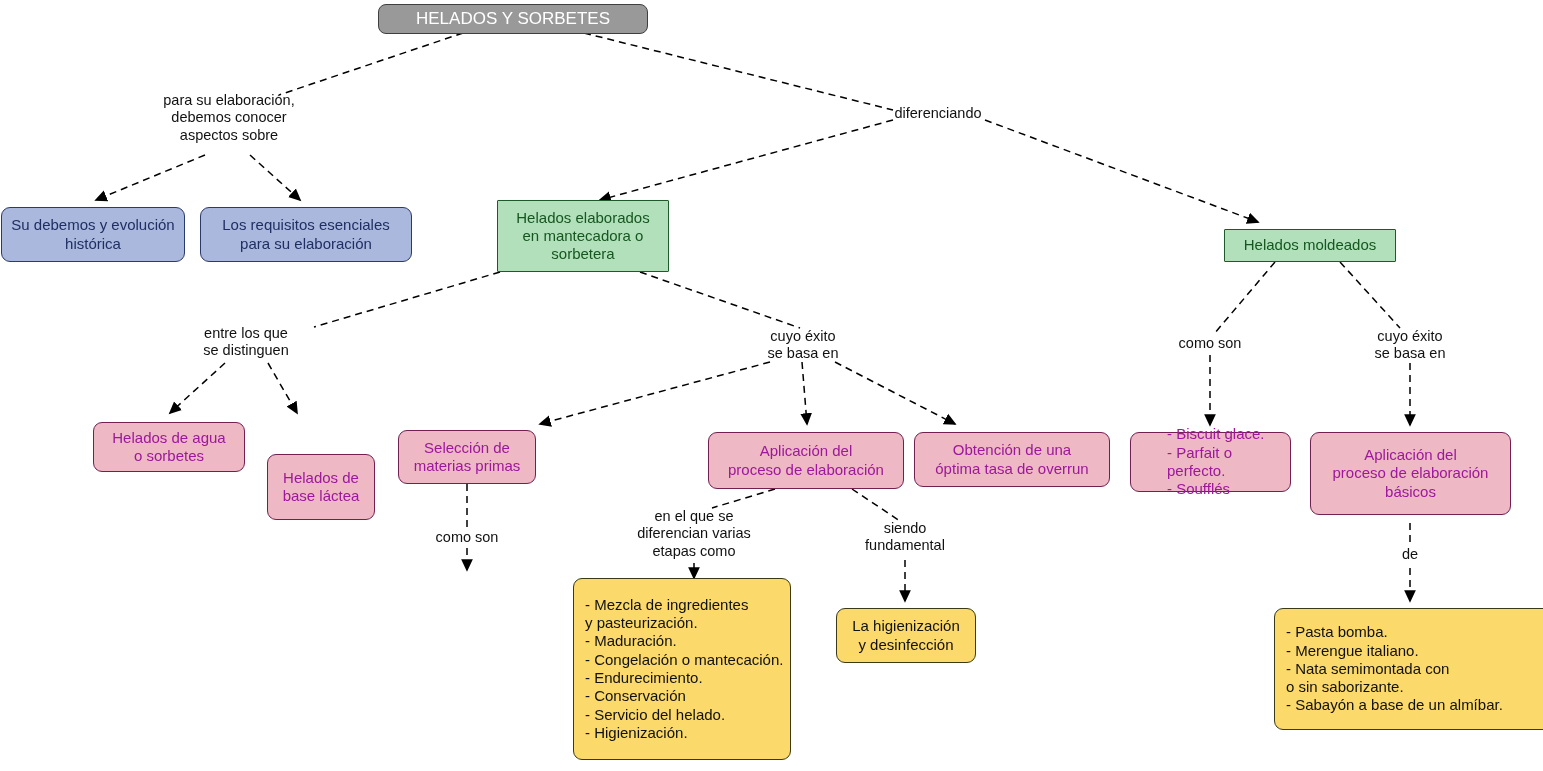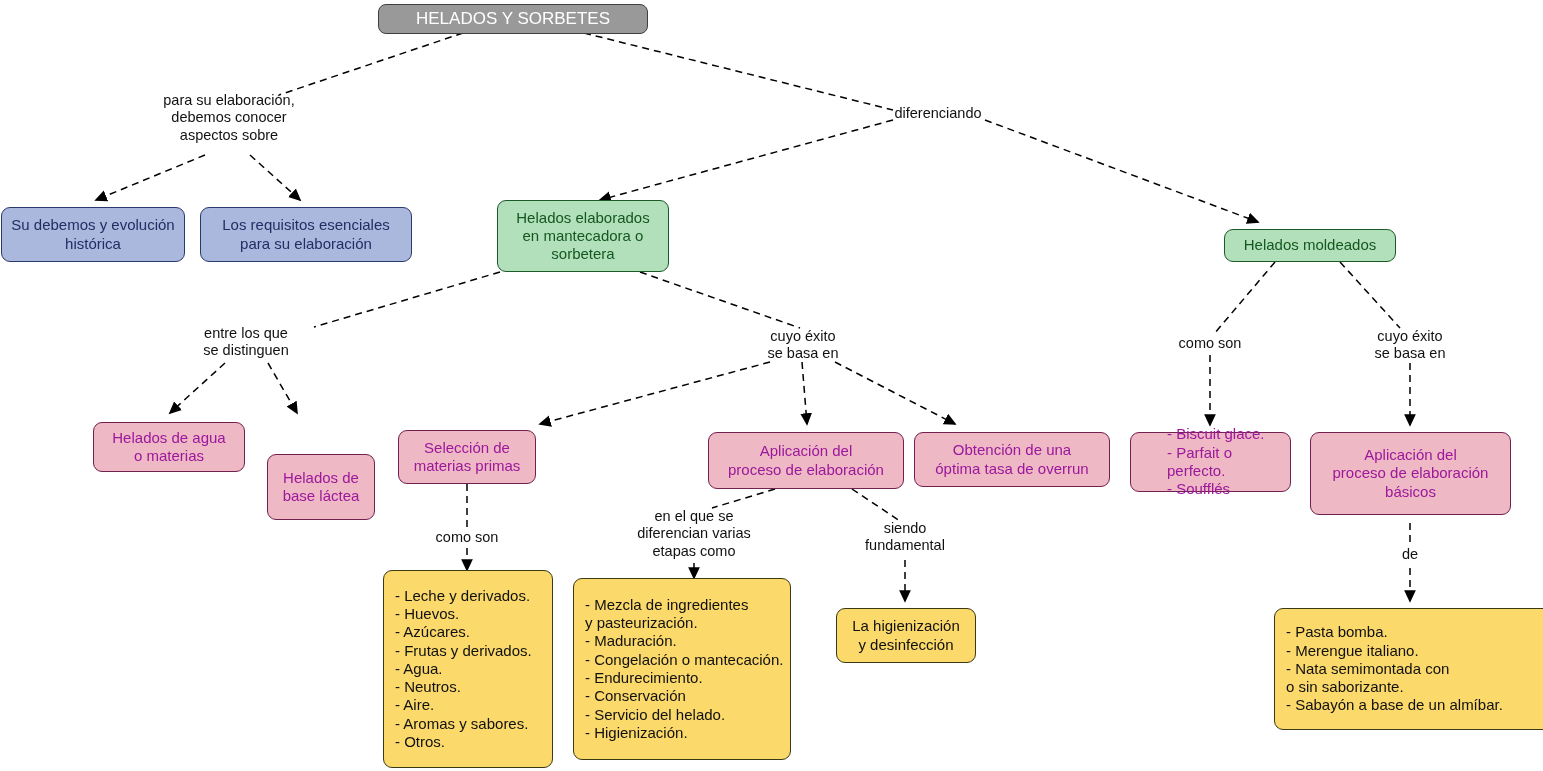--- a/index.html
+++ b/index.html
@@ -51,21 +51,21 @@
   .n-blue {
     background: #aab8dd;
     border-color: #2c3a6b;
     color: #1f2f63;
     border-radius: 9px;
   }
   .n-green {
     background: #b2e0bb;
     border-color: #1d5a2a;
     color: #15571f;
-    border-radius: 9px;
+    border-radius: 1px;
   }
   .n-pink {
     background: #eeb8c4;
     border-color: #722050;
     color: #9c189c;
     border-radius: 9px;
   }
   .n-yellow {
     background: #fbd96b;
     border-color: #3a3a14;
@@ -156,21 +156,21 @@
   <div class="node n-blue" style="left:200px; top:207px; width:212px; height:55px;">Los requisitos esenciales
 para su elaboración</div>
 
   <div class="node n-green" style="left:497px; top:200px; width:172px; height:72px;">Helados elaborados
 en mantecadora o
 sorbetera</div>
 
   <div class="node n-green" style="left:1224px; top:229px; width:172px; height:33px;">Helados moldeados</div>
 
   <div class="node n-pink" style="left:93px; top:422px; width:152px; height:50px;">Helados de agua
-o materias</div>
+o sorbetes</div>
 
   <div class="node n-pink" style="left:267px; top:422px; width:108px; height:66px;margin-top:32px;">Helados de
 base láctea</div>
 
   <div class="node n-pink" style="left:398px; top:430px; width:138px; height:54px;">Selección de
 materias primas</div>
 
   <div class="node n-pink" style="left:708px; top:432px; width:196px; height:57px;">Aplicación del
 proceso de elaboración</div>
 
@@ -178,29 +178,20 @@
 óptima tasa de overrun</div>
 
   <div class="node n-pink left-align" style="left:1130px; top:432px; width:161px; height:60px;padding-left:36px;">- Biscuit glace.
 - Parfait o perfecto.
 - Soufflés</div>
 
   <div class="node n-pink" style="left:1310px; top:432px; width:201px; height:83px;">Aplicación del
 proceso de elaboración
 básicos</div>
 
-  <div class="node n-yellow left-align" style="left:383px; top:570px; width:170px; height:198px;">- Leche y derivados.
-- Huevos.
-- Azúcares.
-- Frutas y derivados.
-- Agua.
-- Neutros.
-- Aire.
-- Aromas y sabores.
-- Otros.</div>
 
   <div class="node n-yellow left-align" style="left:573px; top:578px; width:218px; height:182px;">- Mezcla de ingredientes
 y pasteurización.
 - Maduración.
 - Congelación o mantecación.
 - Endurecimiento.
 - Conservación
 - Servicio del helado.
 - Higienización.</div>
 

